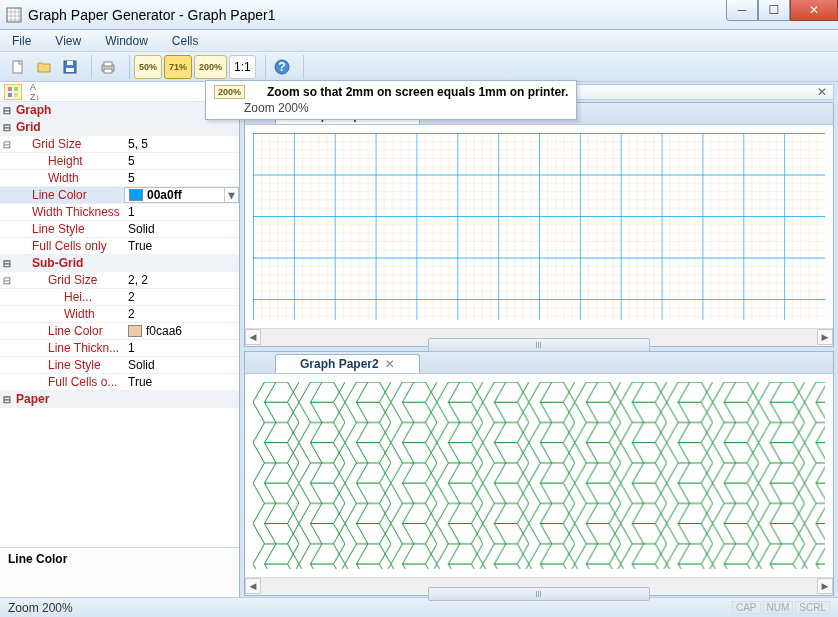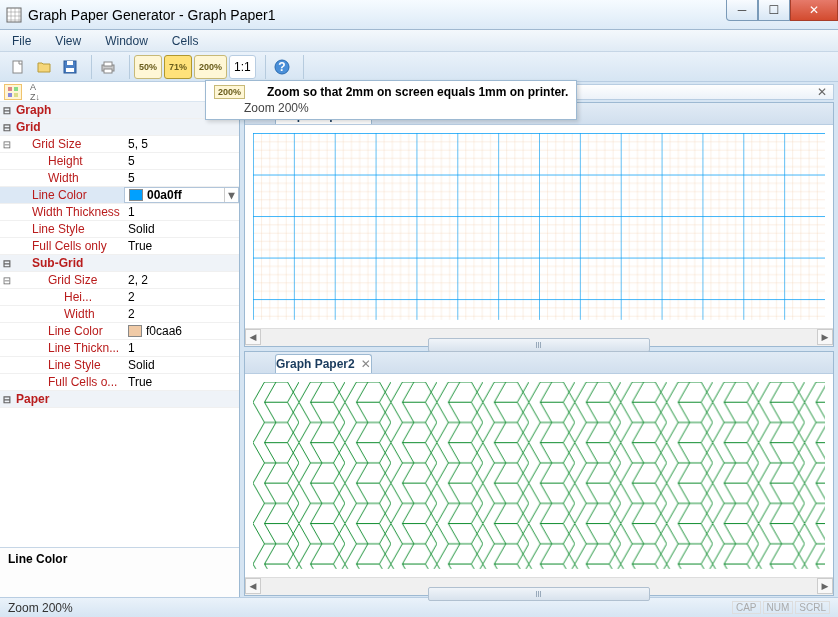--- a/index.html
+++ b/index.html
@@ -58,21 +58,21 @@
 .prop-help .hdesc { color:#333; }
 
 
 .rightpane { flex:1; display:flex; flex-direction:column; background:#d6e5f3; position:relative; }
 .infobar { height:28px; background:linear-gradient(#fefefe,#ecf2f9); border:1px solid #b8cde2; margin:2px 4px 0 4px; display:flex; align-items:center; padding:0 8px; position:relative;}
 .infobar .close-info { position:absolute; right:6px; color:#666; }
 
 .docarea { flex:1; margin:2px 4px 4px 4px; display:flex; flex-direction:column; gap:4px; }
 .docframe { flex:1; background:#fff; border:1px solid #9db9d2; display:flex; flex-direction:column; min-height:0;}
 .doctab-row { height:22px; background:linear-gradient(#e1ebf5,#d1dfee); border-bottom:1px solid #b8cde2; display:flex; align-items:flex-end; padding-left:30px; }
-.doctab { background:#fff; border:1px solid #9db9d2; border-bottom:none; padding:2px 0; border-radius:3px 3px 0 0; display:flex; align-items:center; gap:6px; font-weight:bold; color:#1a3b5d;}
+.doctab { background:#fff; border:1px solid #9db9d2; border-bottom:none; padding:2px 24px; border-radius:3px 3px 0 0; display:flex; align-items:center; gap:6px; font-weight:bold; color:#1a3b5d;}
 .doctab .x { font-weight:normal; color:#888; }
 .canvas { flex:1; overflow:hidden; padding:8px; min-height:0; position:relative;}
 .scrollbar-h { height:18px; background:#f0f0f0; border-top:1px solid #ddd; display:flex; align-items:center;}
 .scrollbar-h .arrow { width:16px; height:16px; border:1px solid #ccc; background:#f8f8f8; display:flex;align-items:center;justify-content:center; color:#666; font-size:9px;}
 .scrollbar-h .track { flex:1; position:relative;}
 .scrollbar-h .thumb { position:absolute; left:30%; width:40%; height:14px; top:1px; background:linear-gradient(#f0f4f9,#d8e2ed); border:1px solid #b0c0d0; border-radius:2px; display:flex; align-items:center; justify-content:center; gap:1px;}
 .scrollbar-h .grip { width:1px; height:6px; background:#9ab;}
 
 .graph1 { width:100%; height:100%; }
 .graph2 { width:100%; height:100%; }

